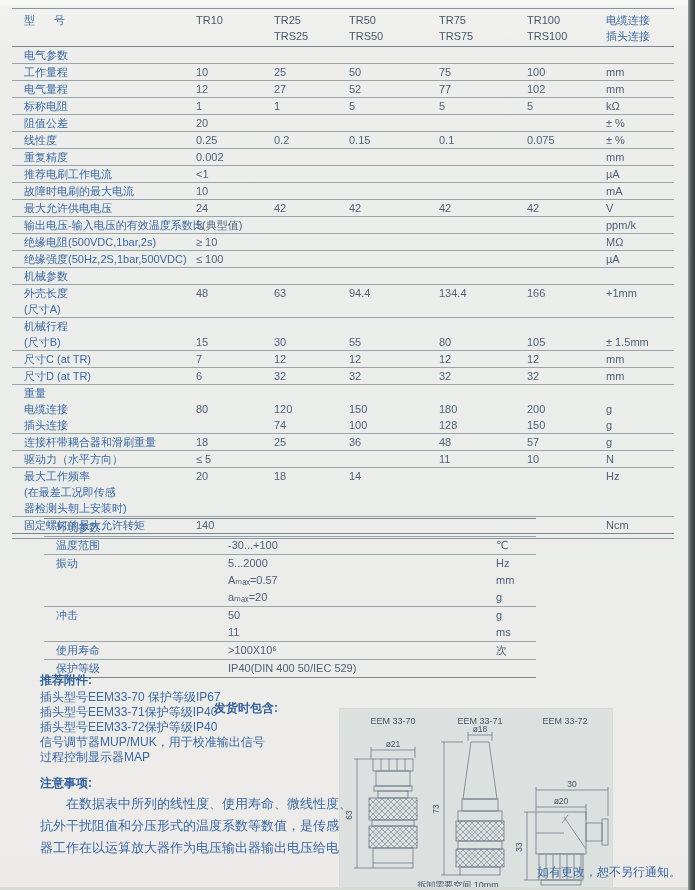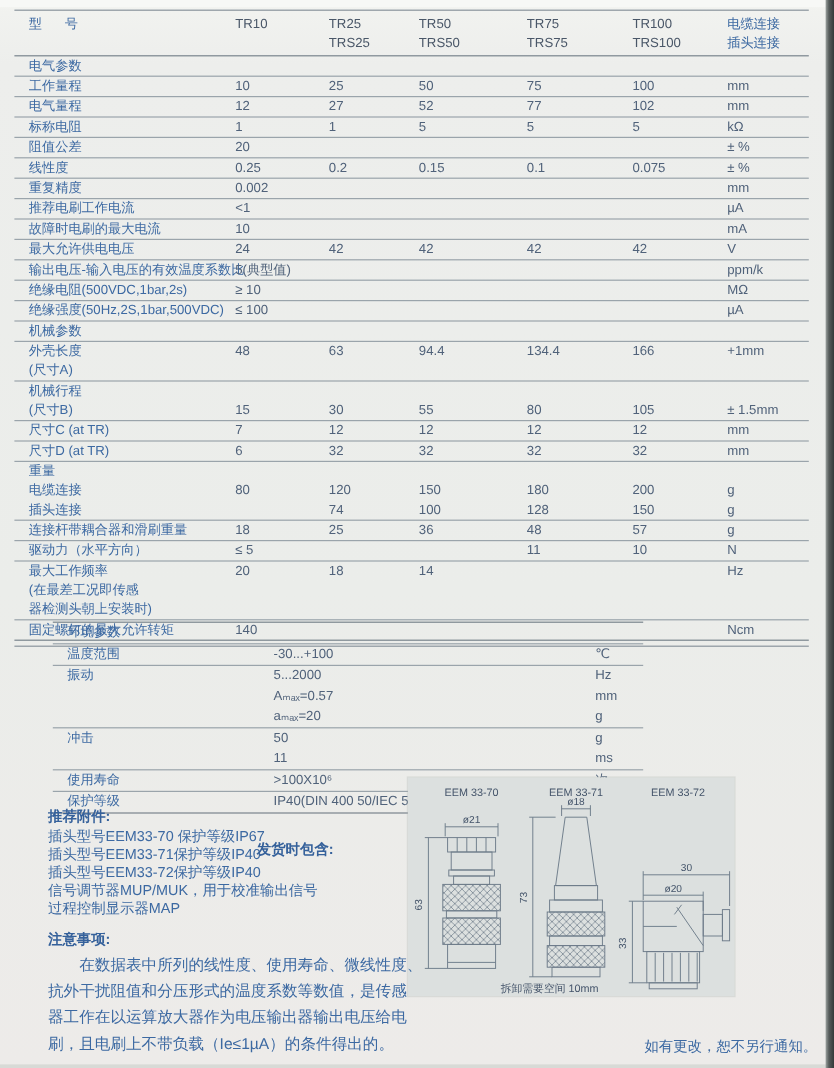--- a/index.html
+++ b/index.html
@@ -45,21 +45,21 @@
   .b-item{font-size:12px;color:#3c69a2;line-height:15px;}
   .accessories{position:absolute;left:40px;top:673px;width:330px;}
   .delivery{position:absolute;left:214px;top:701px;width:180px;}
   .notes{position:absolute;left:40px;top:776px;width:390px;}
   .n-line{font-size:13px;color:#3c69a2;line-height:22px;height:22px;white-space:nowrap;}
   .n-line:first-child{text-indent:2em;}
   .notes .b-title{margin-bottom:2px;}
   .footer-note{position:absolute;right:14px;top:864px;font-size:12px;color:#3c69a2;}
 
   
-  .drawings{position:absolute;left:340px;top:648px;width:272px;height:182px;
+  .drawings{position:absolute;left:340px;top:709px;width:272px;height:182px;
     background:#dce0df;box-shadow:0 0 0 1px rgba(180,186,184,.35);}
 </style>
 </head>
 <body>
 
 <div class="page">
   <div class="edge-top"></div>
 
   <div class="main-table">
     <div class="t-header">
@@ -566,21 +566,20 @@
       <text x="118" y="179" text-anchor="middle" font-size="9" fill="#44546a">拆卸需要空间 10mm</text>
     </svg>
   </div>
 
   <div class="notes">
     <div class="b-title">注意事项:</div>
     <div id="note-lines">
         <div class="n-line">在数据表中所列的线性度、使用寿命、微线性度、</div>
         <div class="n-line">抗外干扰阻值和分压形式的温度系数等数值，是传感</div>
         <div class="n-line">器工作在以运算放大器作为电压输出器输出电压给电</div>
-        <div class="n-line">刷，且电刷上不带负载（Ie≤1µA）的条件得出的。</div>
       </div>
   </div>
 
   <div class="footer-note">如有更改，恕不另行通知。</div>
 
   <div class="edge-bottom"></div>
   <div class="edge-right"></div>
 </div>
 
 </body></html>

